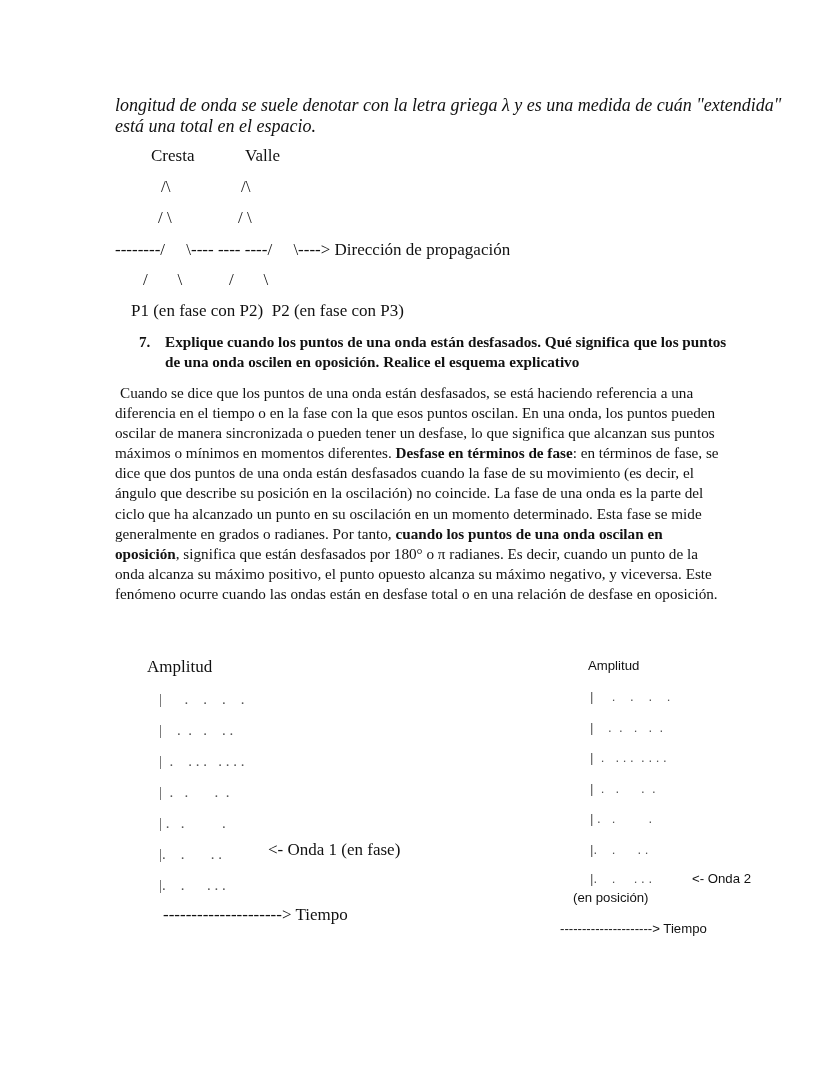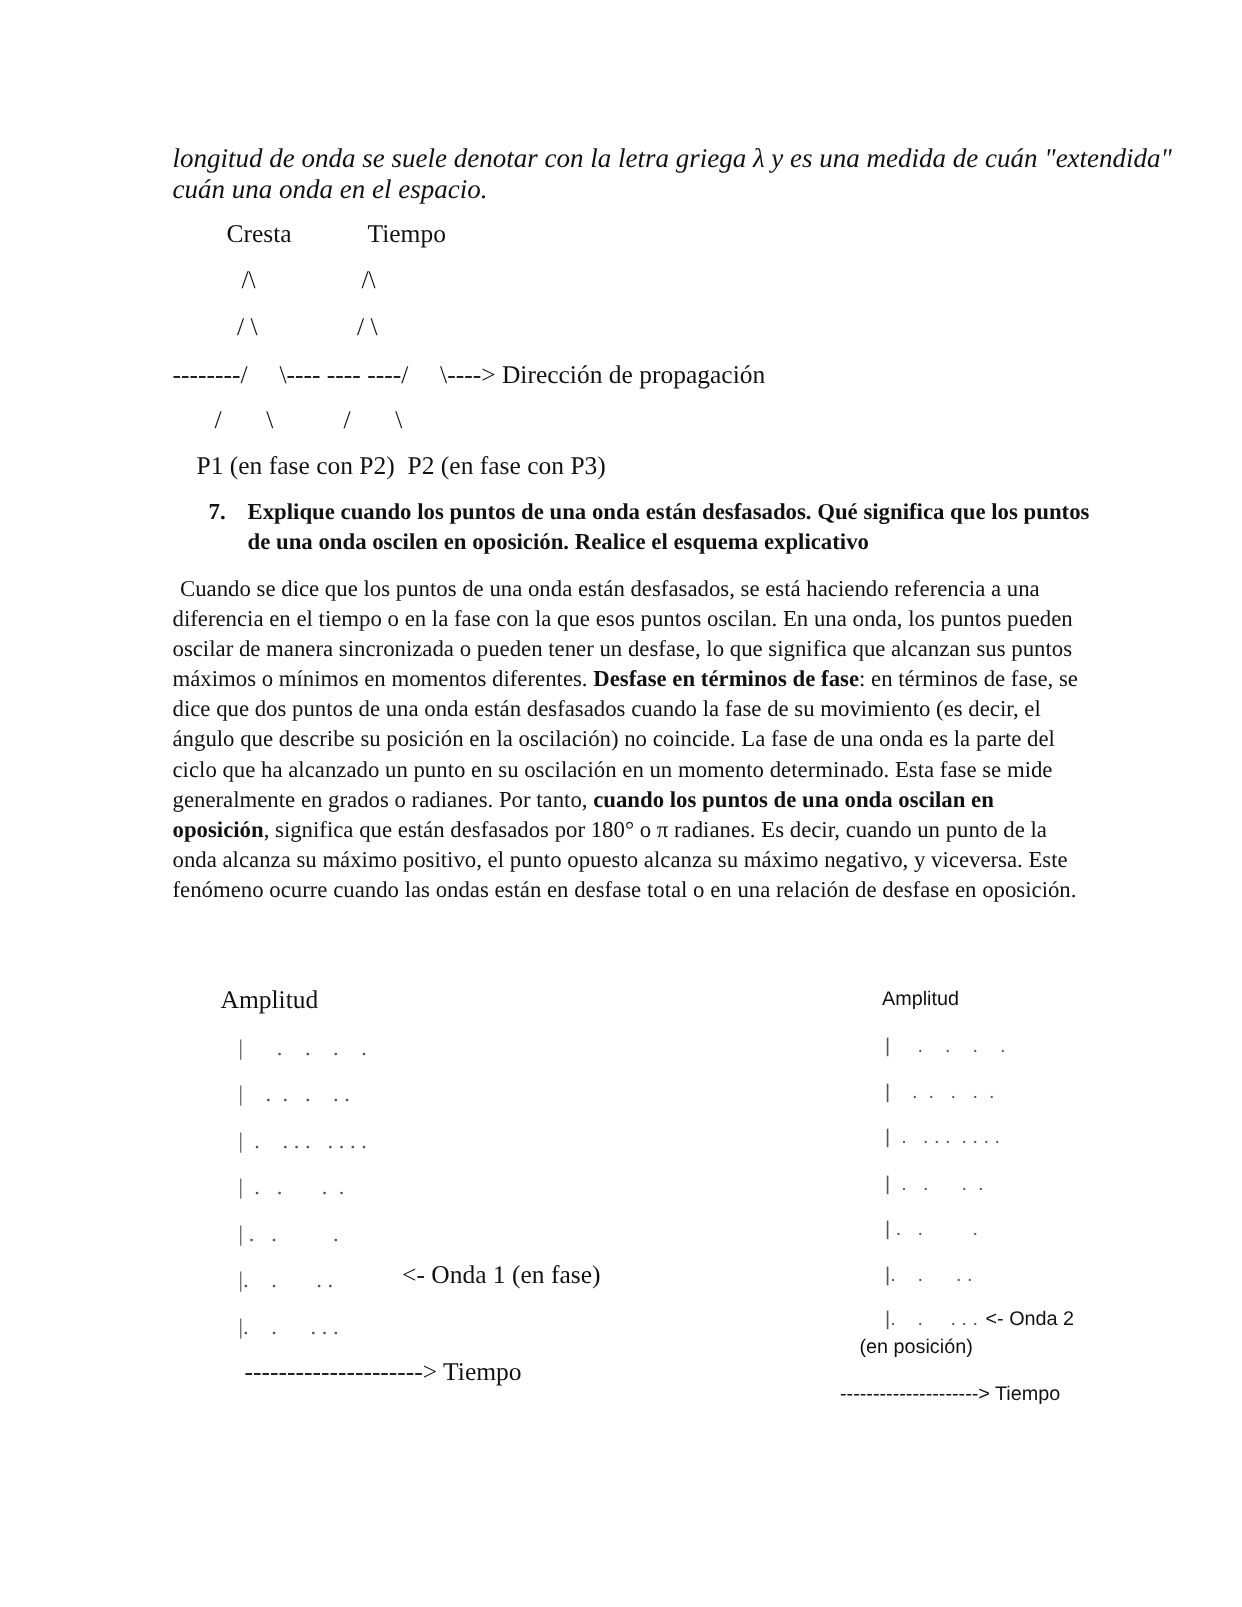--- a/index.html
+++ b/index.html
@@ -22,25 +22,25 @@
   .heading .txt { display: block; margin-left: 26px; }
   .ascii { font-size: 17px; line-height: 20px; }
   .dots { color: #555; font-size: 15px; letter-spacing: 0; }
   .sans-sm { font-family: "Liberation Sans", "DejaVu Sans", sans-serif; font-size: 13.2px; }
   b { font-weight: bold; }
 </style>
 </head>
 <body>
 
 <div class="abs body-text" style="left:115px; top:95px;">longitud de onda se suele denotar con la letra griega λ y es una medida de cuán "extendida"</div>
-<div class="abs body-text" style="left:115px; top:116px;">cuán una onda en el espacio.</div>
+<div class="abs body-text" style="left:115px; top:116px;">está una total en el espacio.</div>
 
 <div>
   <div class="abs ascii" style="left:151px; top:146px;">Cresta</div>
-  <div class="abs ascii" style="left:245px; top:146px;">Tiempo</div>
+  <div class="abs ascii" style="left:245px; top:146px;">Valle</div>
 
   <div class="abs ascii" style="left:161px; top:177px;">/\</div>
   <div class="abs ascii" style="left:241px; top:177px;">/\</div>
 
   <div class="abs ascii" style="left:158px; top:208px;">/ \</div>
   <div class="abs ascii" style="left:238px; top:208px;">/ \</div>
 
   <div class="abs ascii" style="left:115px; top:240px;">--------/     \---- ---- ----/     \----&gt; Dirección de propagación</div>
 
   <div class="abs ascii" style="left:143px; top:270px;">/       \           /       \</div>
@@ -70,16 +70,16 @@
 
 <div>
   <div class="abs sans-sm" style="left:588px; top:658px;">Amplitud</div>
   <div class="abs sans-sm dots" style="left:590px; top:689px;">|     .    .    .    .</div>
   <div class="abs sans-sm dots" style="left:590px; top:720px;">|    .  .   .   .  .</div>
   <div class="abs sans-sm dots" style="left:590px; top:750px;">|  .   . . .  . . . .</div>
   <div class="abs sans-sm dots" style="left:590px; top:781px;">|  .   .      .  .</div>
   <div class="abs sans-sm dots" style="left:590px; top:811px;">| .   .         .</div>
   <div class="abs sans-sm dots" style="left:590px; top:842px;">|.    .      . .</div>
   <div class="abs sans-sm dots" style="left:590px; top:871px;">|.    .     . . .</div>
-  <div class="abs sans-sm" style="left:657px; top:871px;text-align:right;">&lt;- Onda 2</div>
+  <div class="abs sans-sm" style="left:692px; top:871px;text-align:right;">&lt;- Onda 2</div>
   <div class="abs sans-sm" style="left:573px; top:890px;">(en posición)</div>
   <div class="abs sans-sm" style="left:560px; top:921px;">---------------------&gt; Tiempo</div>
 </div>
 
 </body></html>

